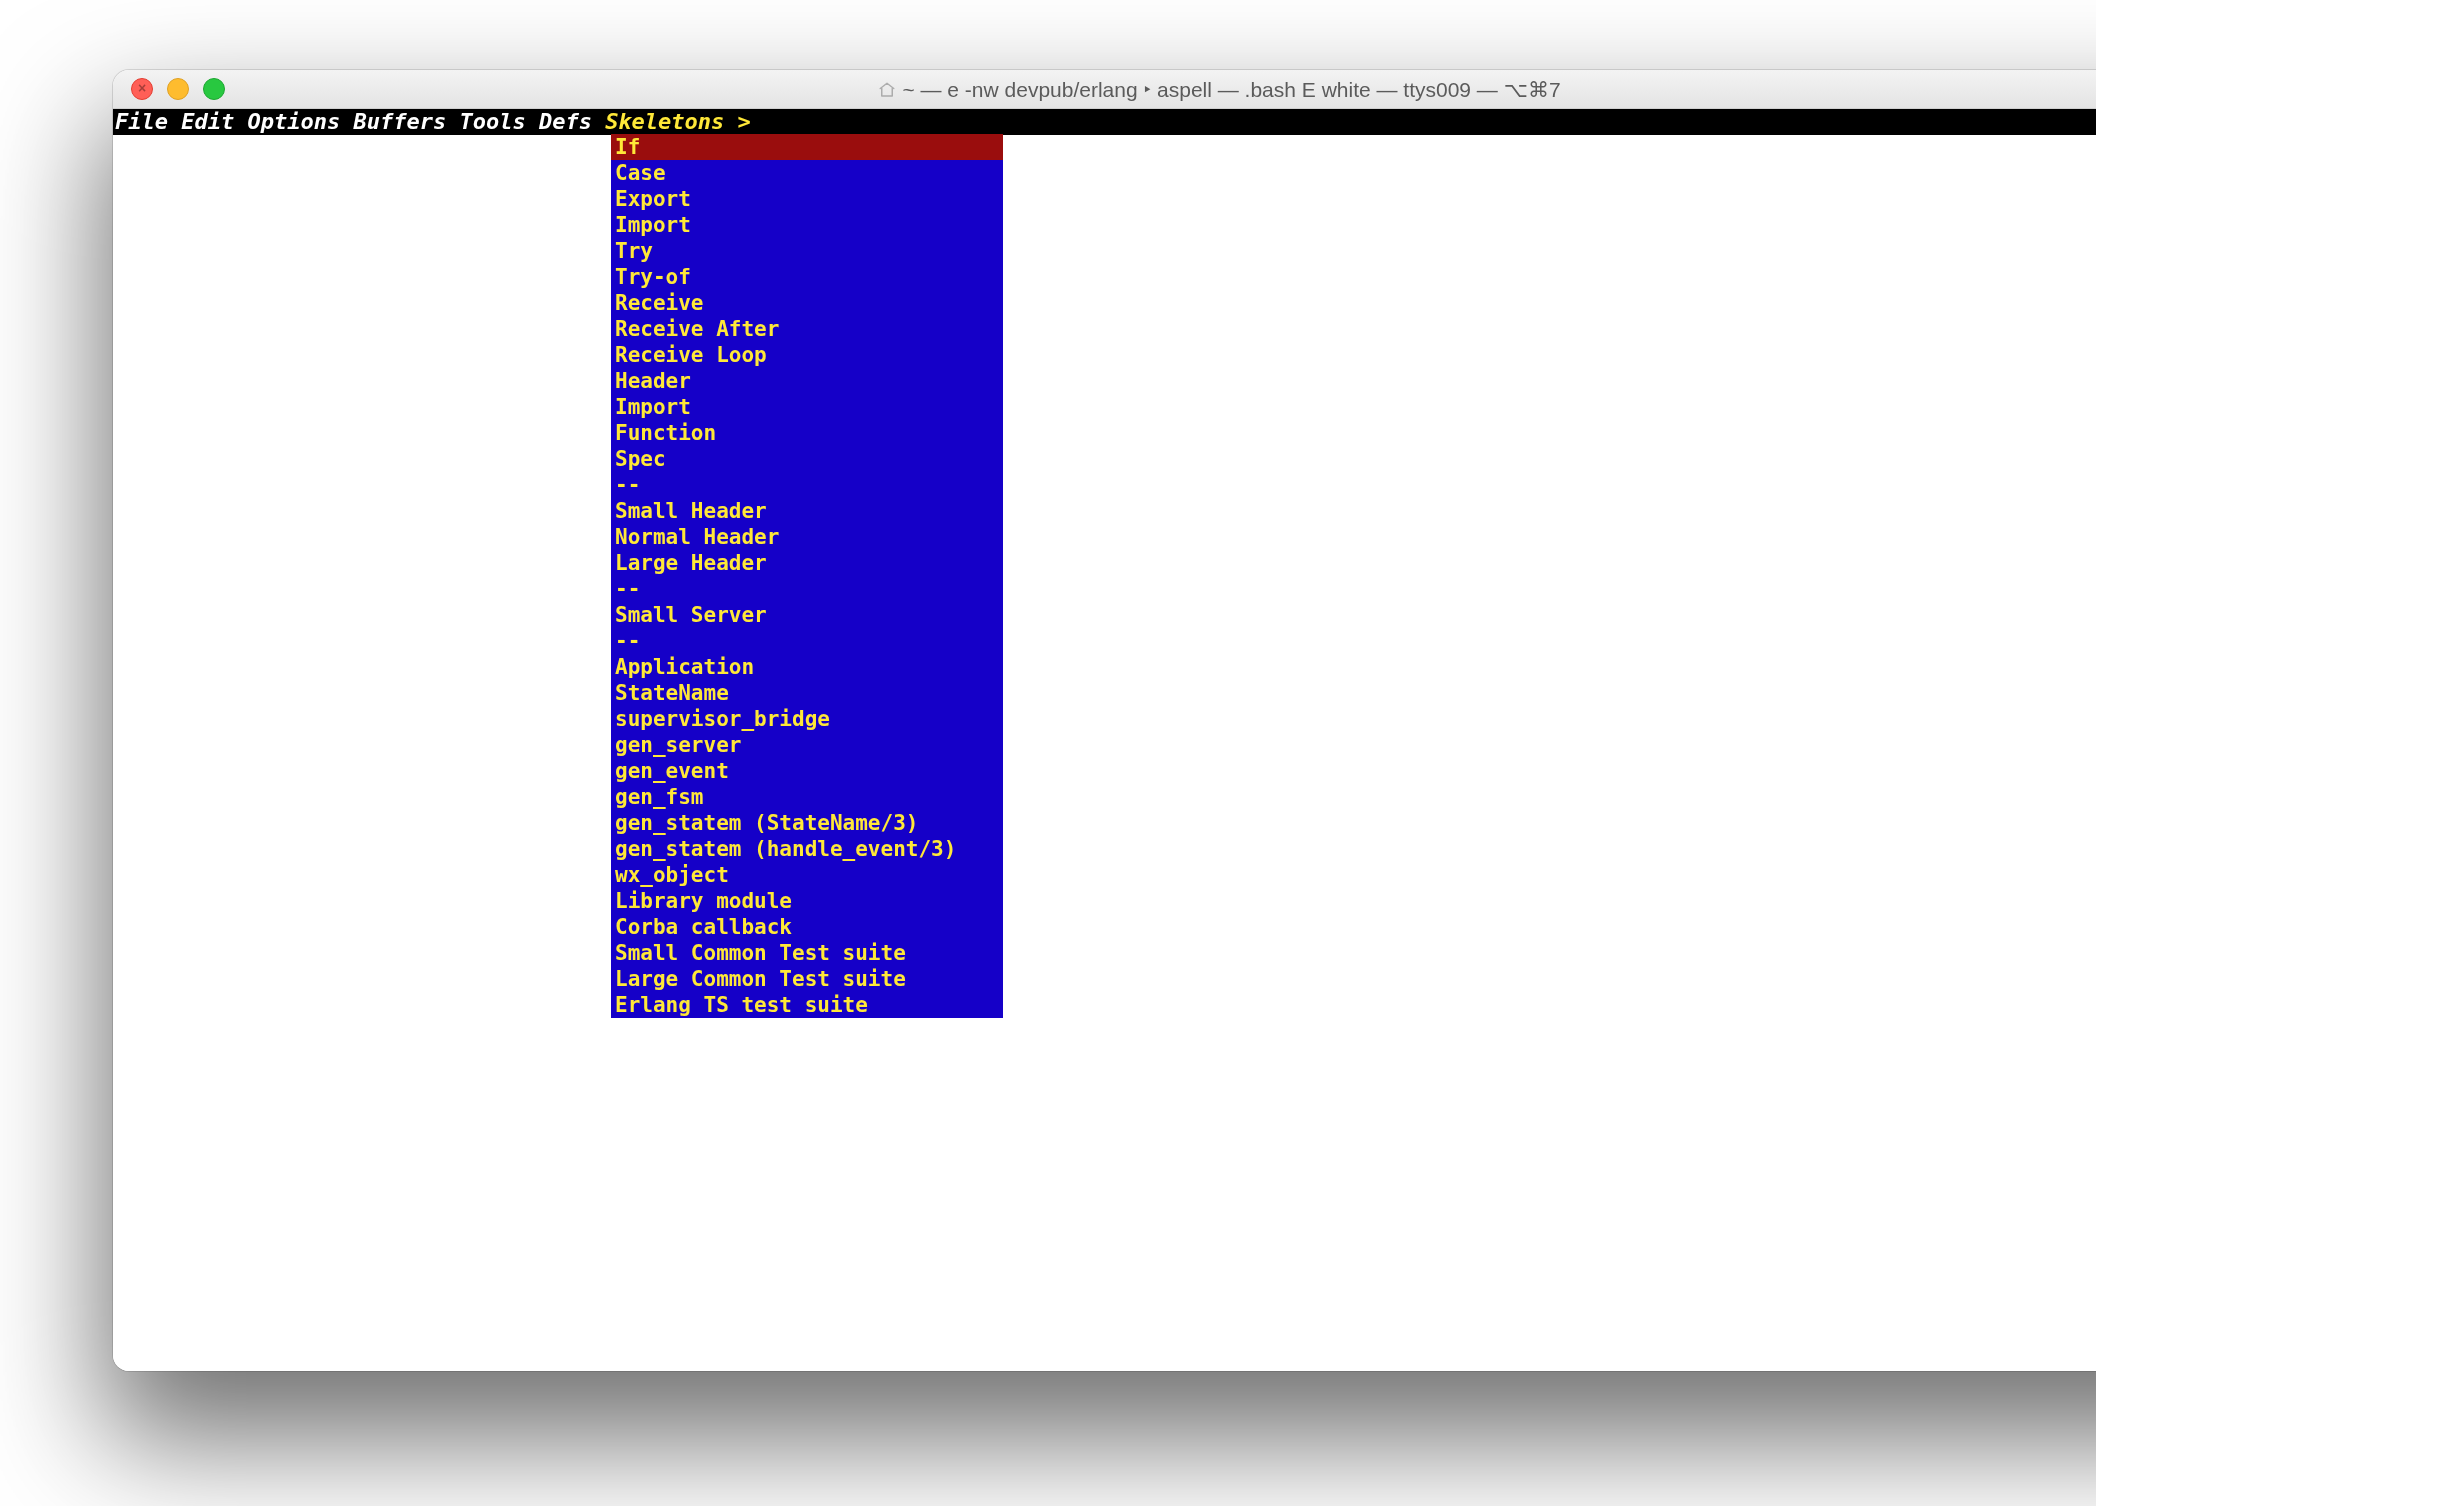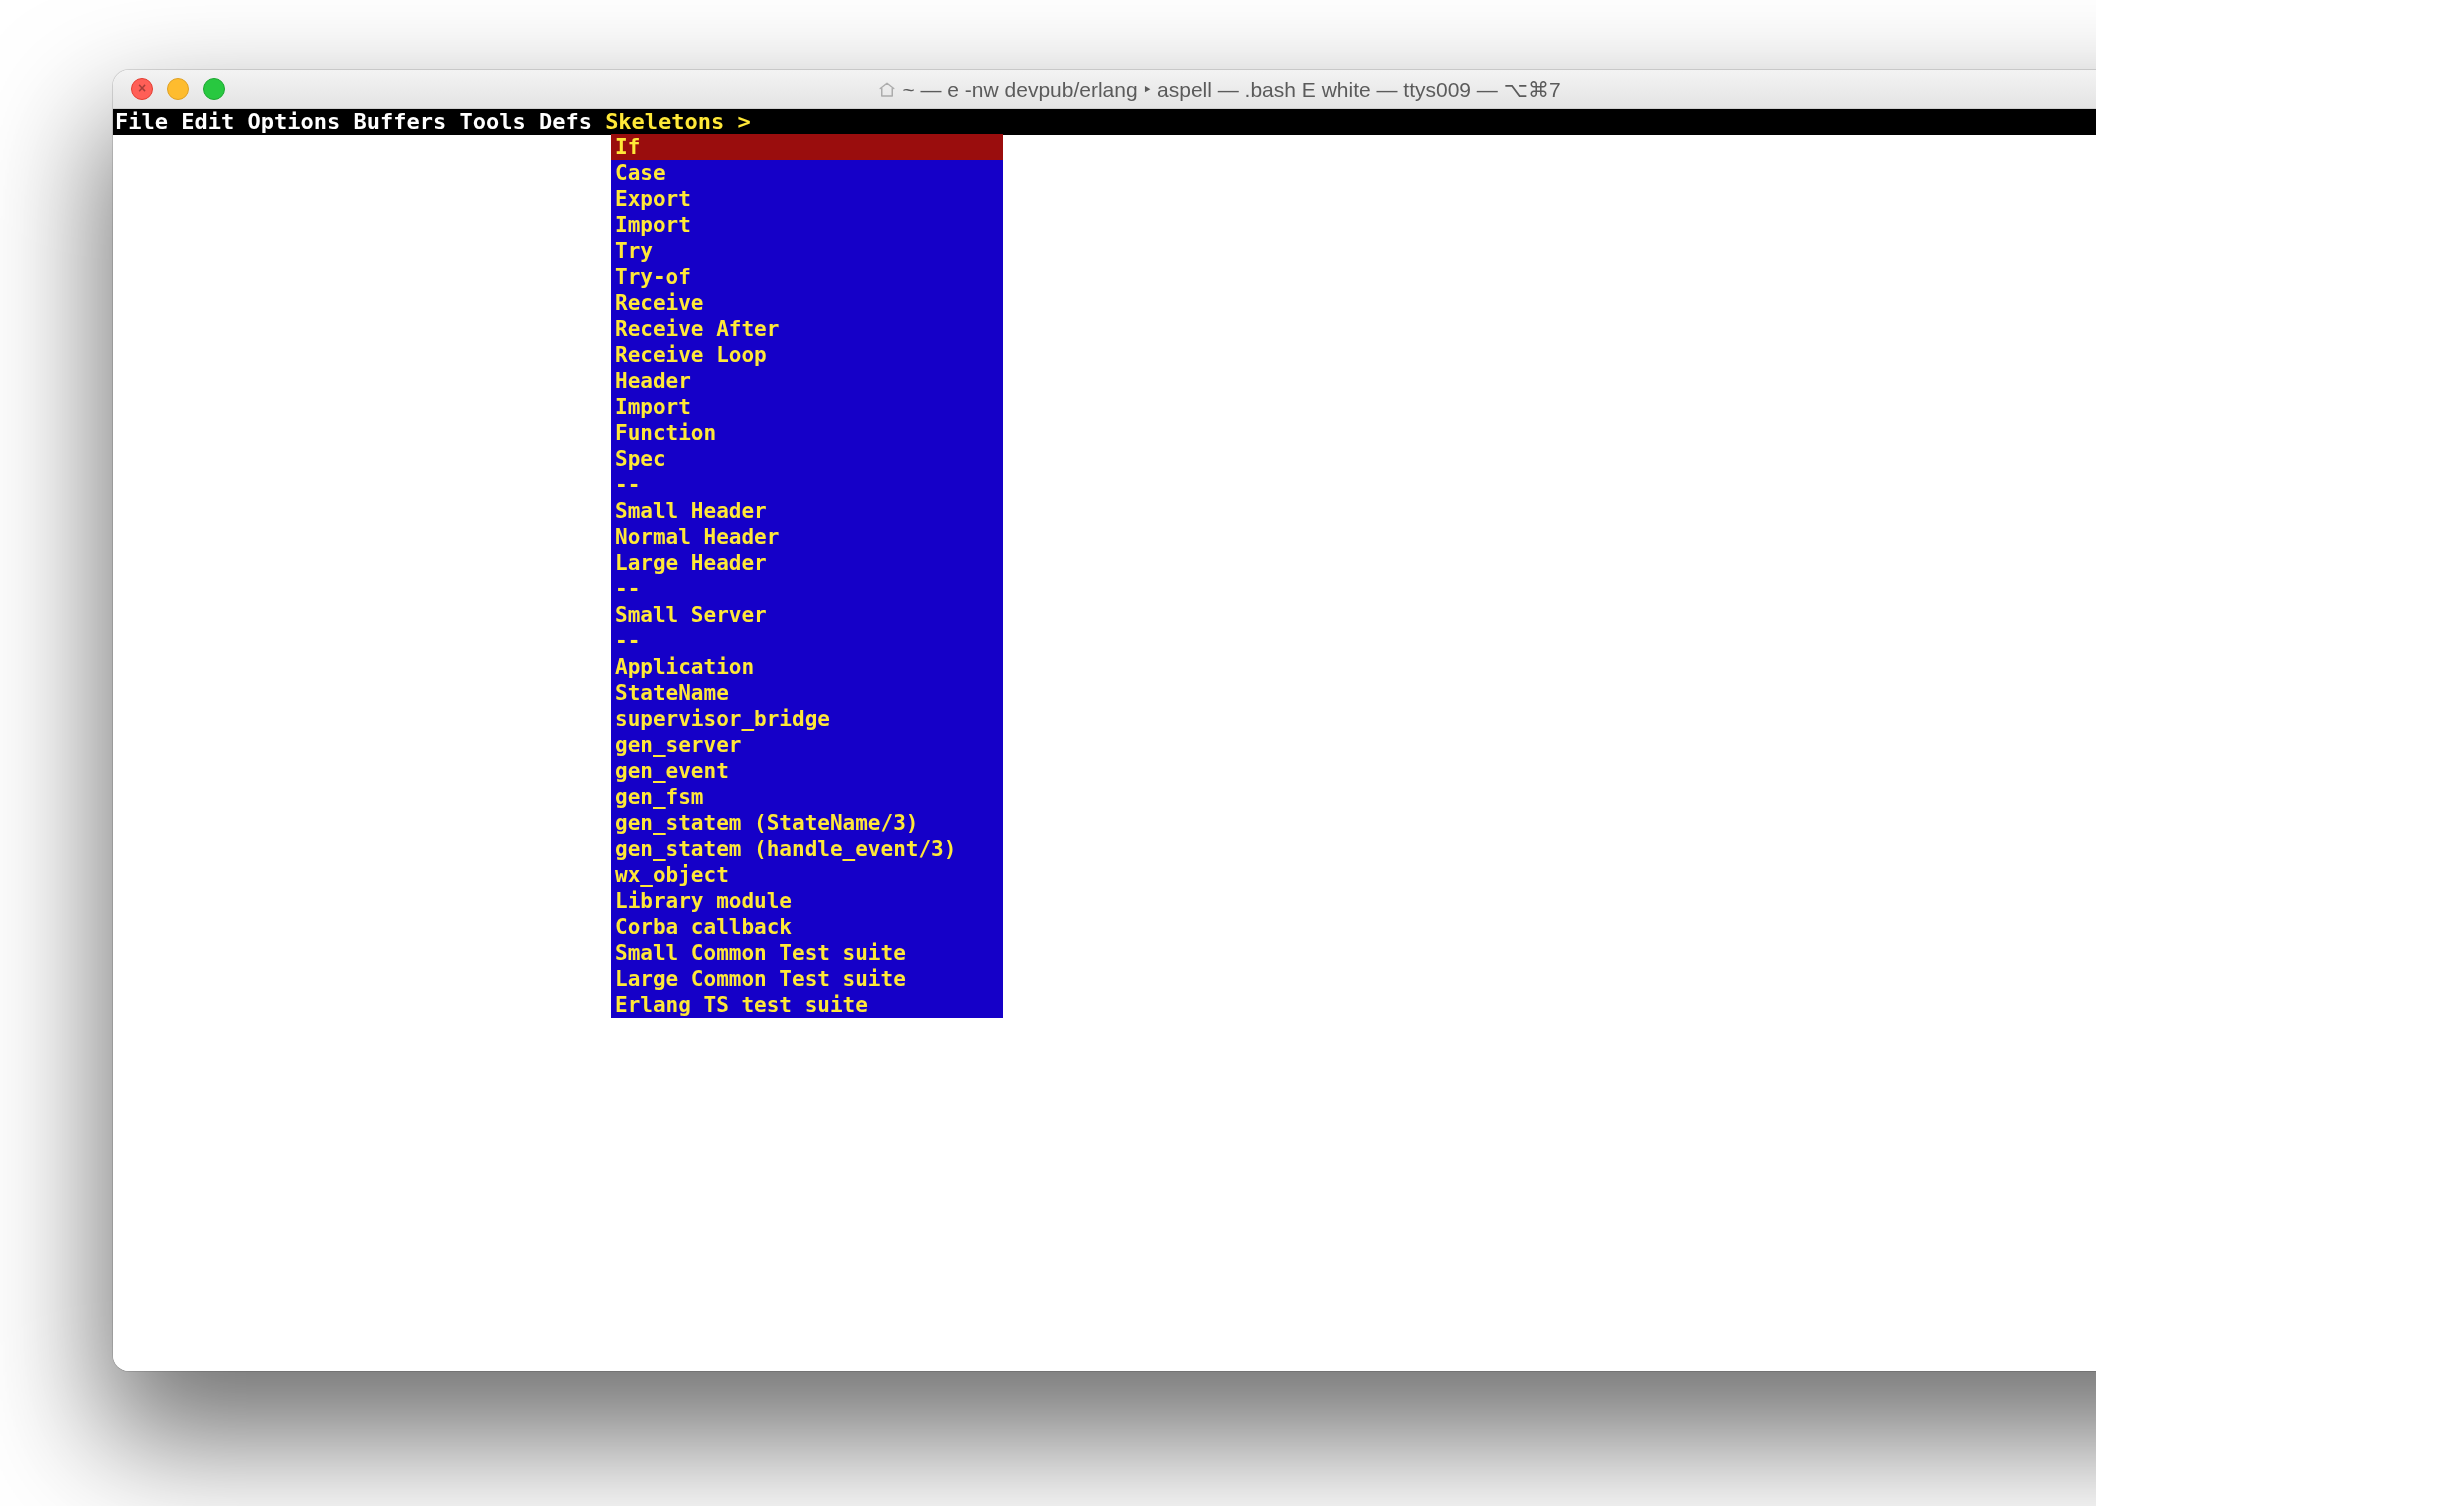--- a/index.html
+++ b/index.html
@@ -58,20 +58,21 @@
     height:26px;
     background:#000;
     color:#fff;
     font-family:var(--mono);
     font-size:22px;
     font-weight:700;
     line-height:26px;
     white-space:nowrap;
     padding-left:2px;
     display:flex;
+    font-style:italic;
   }
   .menubar .mi{padding:0 0;margin-right:0;}
   .menubar .lead{color:#fff;}
   .menubar .open{background:#000;color:var(--menu-yellow);padding-right:10px;}
 
   
   .dropdown{
     position:absolute;
     top:64px; 
     left:498px;

